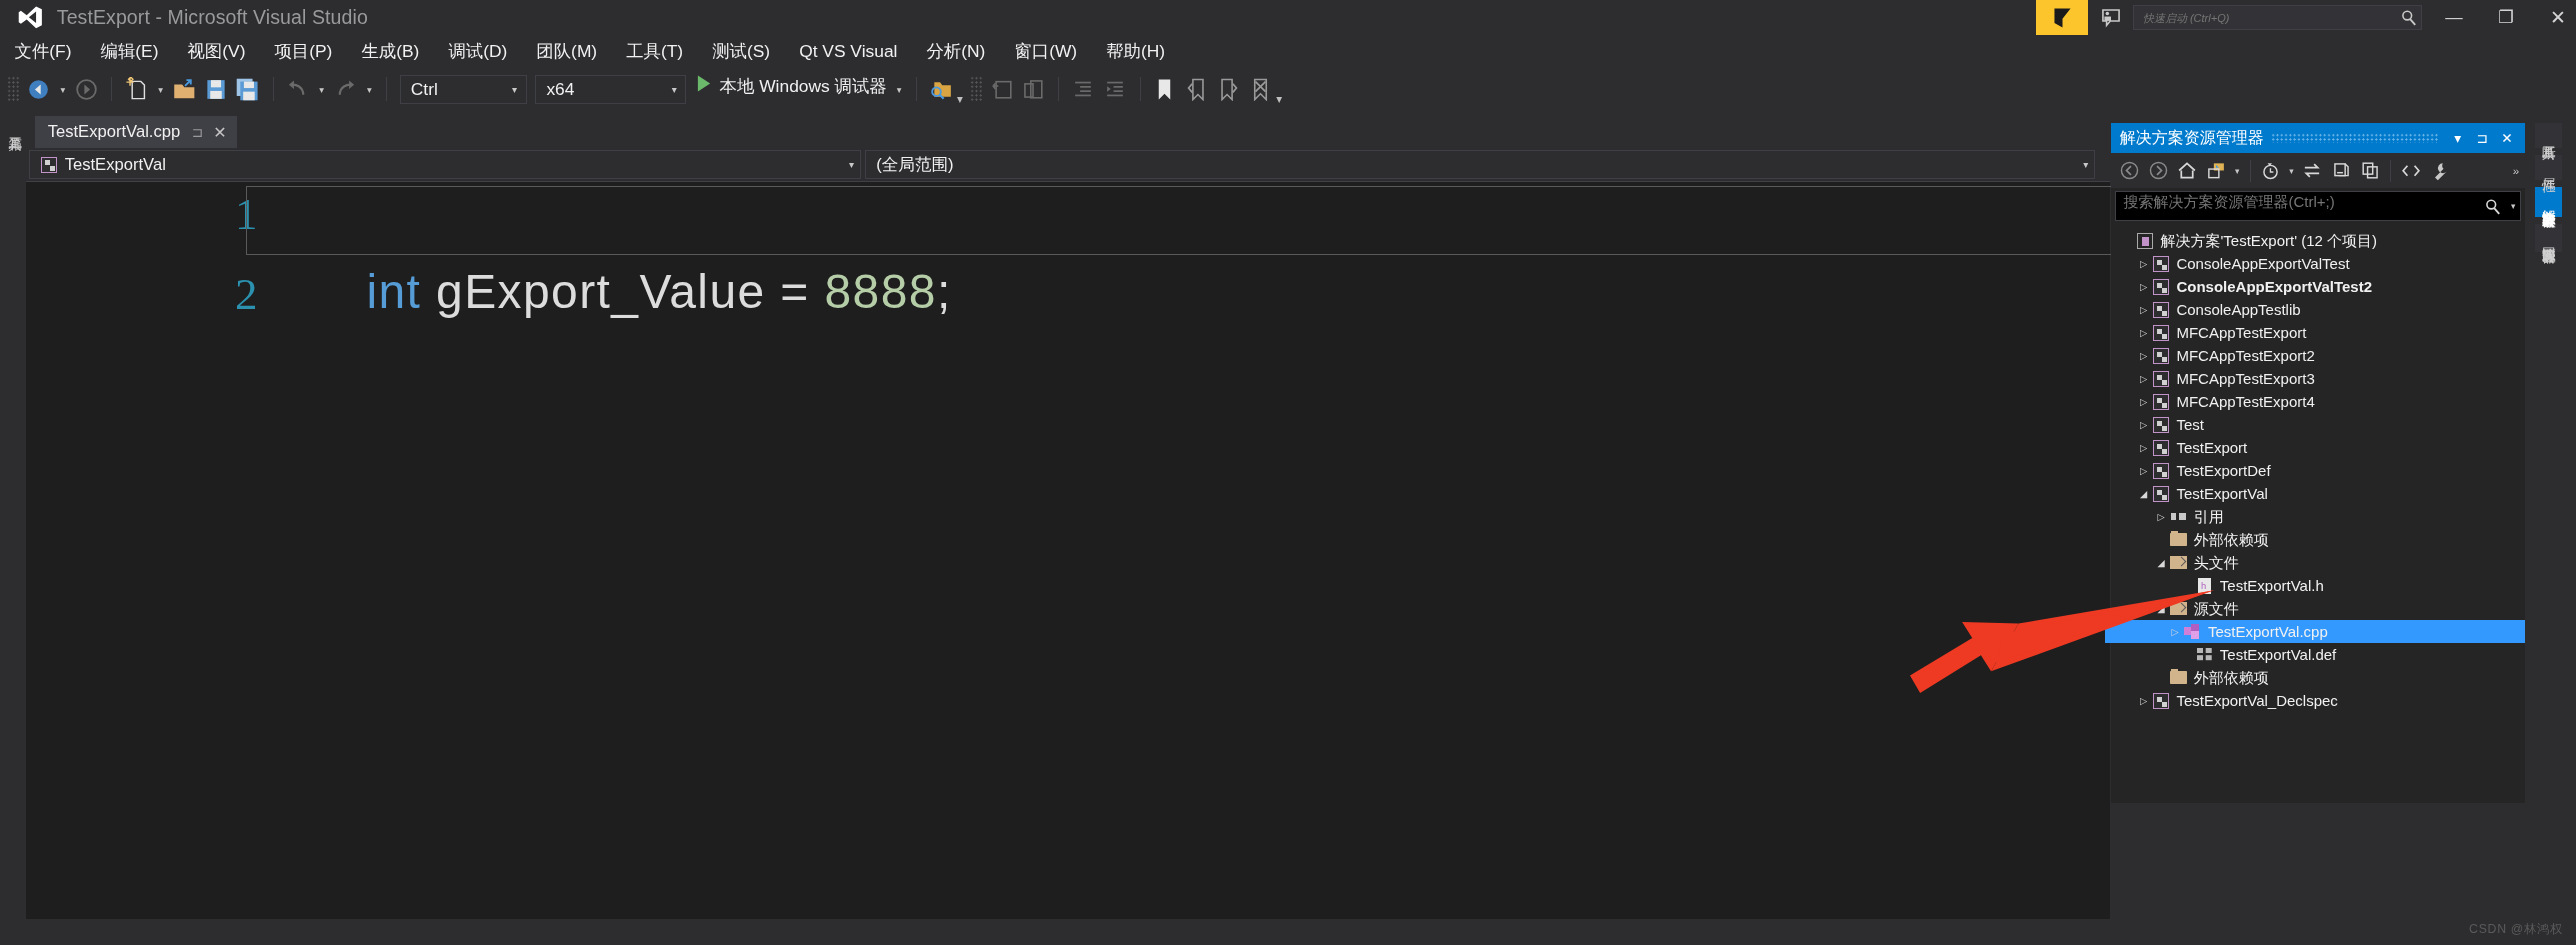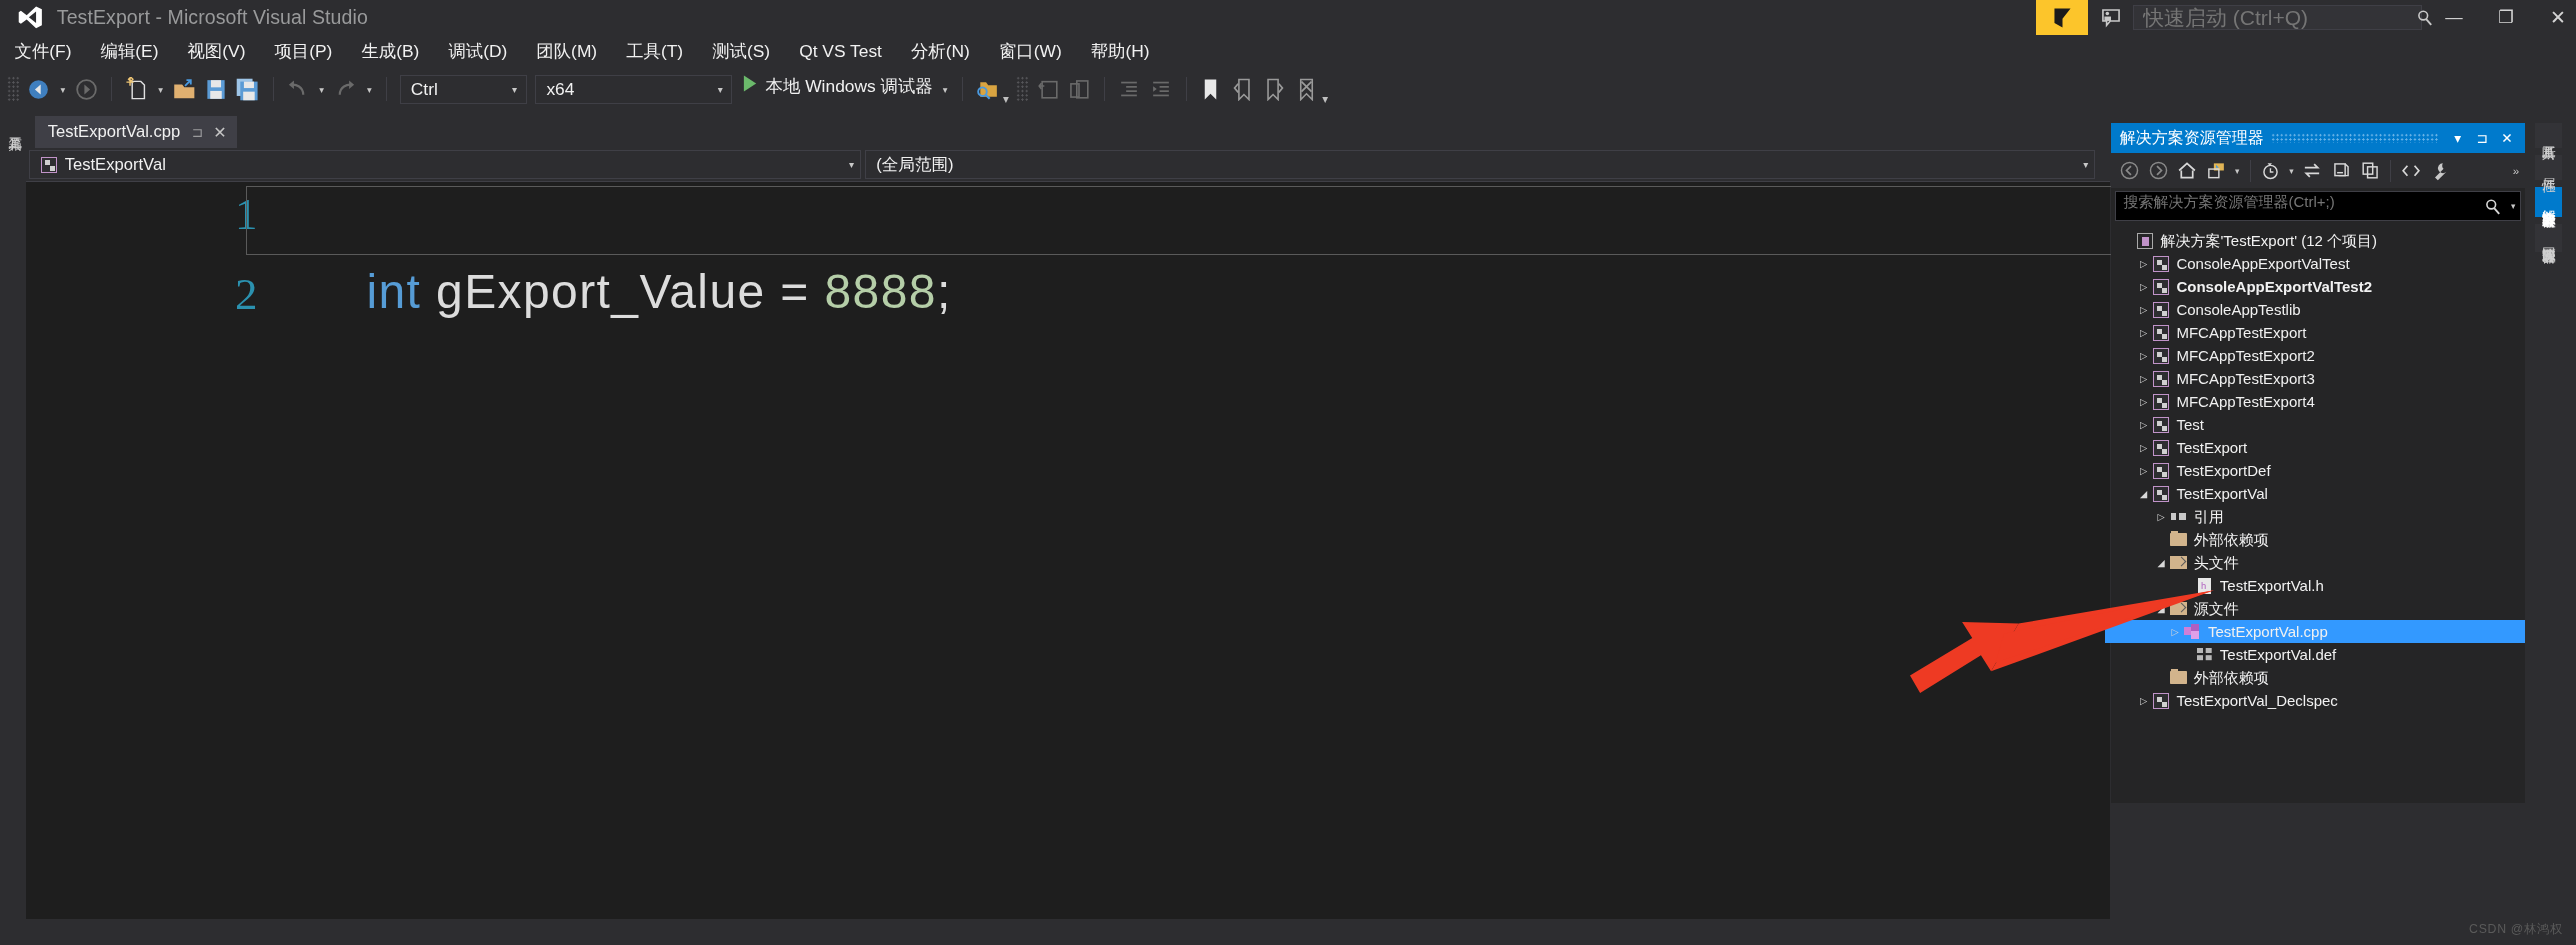--- a/index.html
+++ b/index.html
@@ -7,21 +7,21 @@
   *{box-sizing:border-box;}
 
   
   .titlebar{position:absolute;left:8px;top:0;width:2576px;height:35px;background:#2d2d30;display:flex;align-items:center;}
   .vs-logo{width:33px;height:33px;margin-left:5.8px;display:flex;align-items:center;justify-content:center;}
   .title-text{color:#999a9b;font-size:19.5px;margin-left:10px;letter-spacing:0.1px;}
   .tb-right{position:absolute;right:0;top:0;height:35px;display:flex;align-items:center;}
   .tb-flag{width:52px;height:35px;background:#fcc52b;display:flex;align-items:center;justify-content:center;}
   .tb-feedback{width:45px;height:35px;display:flex;align-items:center;justify-content:center;}
   .quicklaunch{width:289px;height:24.6px;border:0.7px solid #3f3f46;background:#333337;display:flex;align-items:center;position:relative;margin-right:5.8px;}
-  .quicklaunch input{flex:1;background:transparent;border:none;outline:none;color:#0ea5e9;font-size:21px;padding-left:8.7px;font-family:"Liberation Sans",sans-serif;}
+  .quicklaunch input{flex:1;background:transparent;border:none;outline:none;color:#0ea5e9;font-size:11px;padding-left:8.7px;font-family:"Liberation Sans",sans-serif;font-style:italic;}
   .ql-search{width:24.6px;display:flex;align-items:center;justify-content:center;}
   .wbtn{width:52px;height:35px;display:flex;align-items:center;justify-content:center;color:#d4d4d4;}
 
   
   .menubar{position:absolute;left:0;top:35px;width:2576px;height:33px;background:#2d2d30;display:flex;align-items:center;}
   .menu-item{color:#f1f1f1;font-size:17.4px;padding:0 14.5px;height:29px;line-height:29px;white-space:nowrap;}
   .user-area{position:absolute;right:0;top:35px;height:33px;display:flex;align-items:center;padding-right:14.5px;}
   .user-name{color:#d0d0d0;font-size:16.6px;}
   .user-caret{color:#d0d0d0;font-size:11.6px;margin:0 11.6px 0 5.8px;}
   .user-avatar{width:26px;height:26px;background:#1f7fd4;color:#fff;font-size:16px;display:flex;align-items:center;justify-content:center;}
@@ -167,21 +167,21 @@
 <div class="menubar">
   <div class="menu-item">文件(F)</div>
   <div class="menu-item">编辑(E)</div>
   <div class="menu-item">视图(V)</div>
   <div class="menu-item">项目(P)</div>
   <div class="menu-item">生成(B)</div>
   <div class="menu-item">调试(D)</div>
   <div class="menu-item">团队(M)</div>
   <div class="menu-item">工具(T)</div>
   <div class="menu-item">测试(S)</div>
-  <div class="menu-item">Qt VS Test</div>
+  <div class="menu-item">Qt VS Visual</div>
   <div class="menu-item">分析(N)</div>
   <div class="menu-item">窗口(W)</div>
   <div class="menu-item">帮助(H)</div>
 
   <div class="user-area">
     <div class="user-name">linhongquan</div>
     <div class="user-caret">▾</div>
     <div class="user-avatar">L</div>
   </div>
 </div>
@@ -250,21 +250,21 @@
       </svg>
   </div>
   <div class="tb-caret">▾</div>
 
   <div class="tb-sep"></div>
 
   <div class="combo" style="width:127px">
     <span>Ctrl</span>
     <span class="cb-caret">▾</span>
   </div>
-  <div class="combo" style="width:197px">
+  <div class="combo" style="width:151px">
     <span>x64</span>
     <span class="cb-caret">▾</span>
   </div>
 
   <div class="run-btn">
     <span>
       <svg width="17.4" height="19" viewBox="0 0 24 26">
           <path d="M4 2 L21 13 L4 24 Z" fill="#6bb96b"></path>
         </svg>
     </span>

